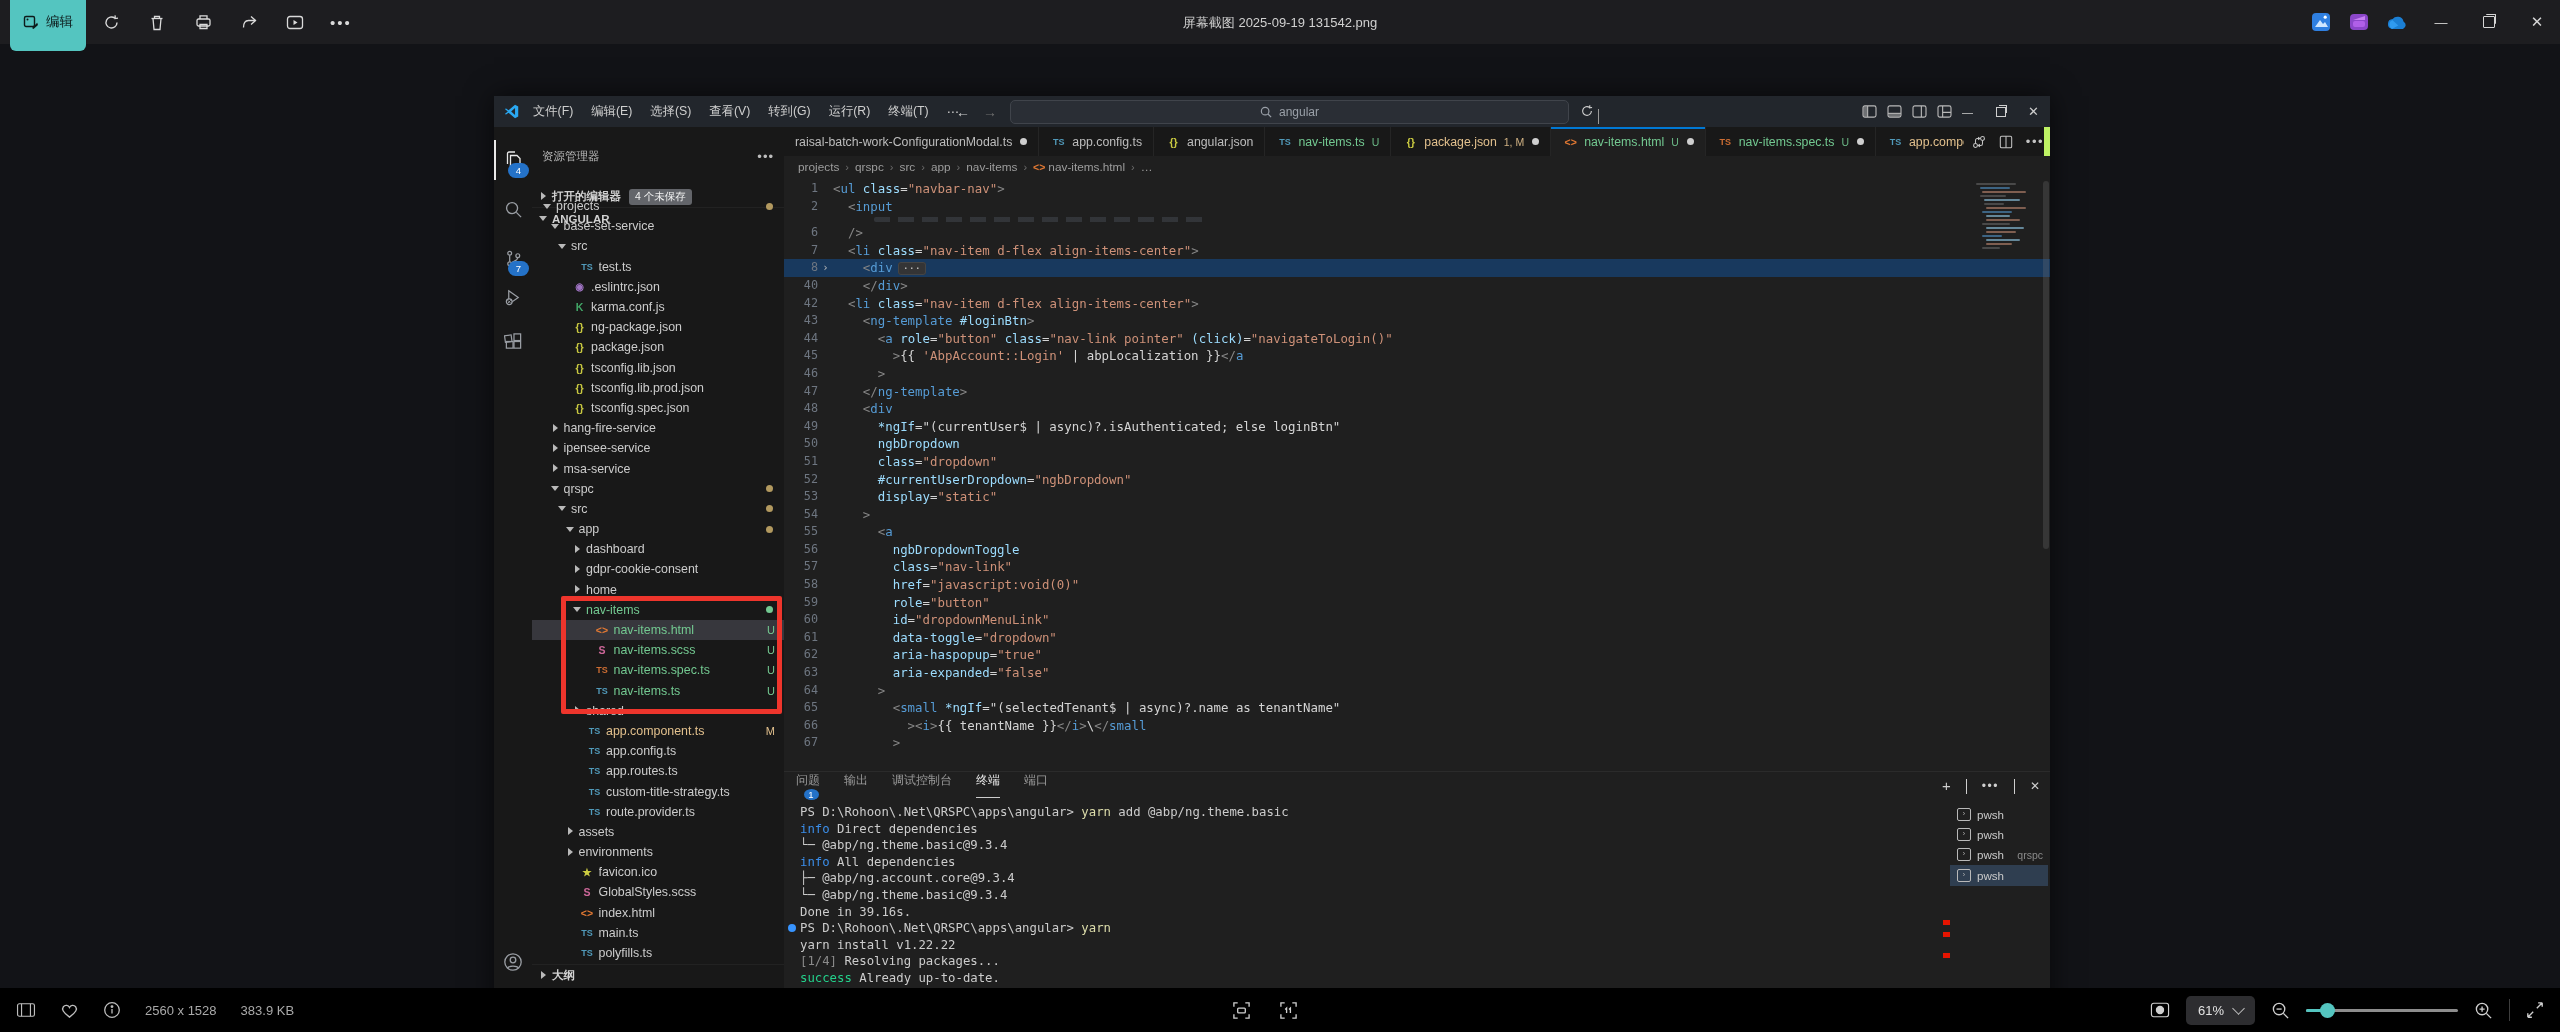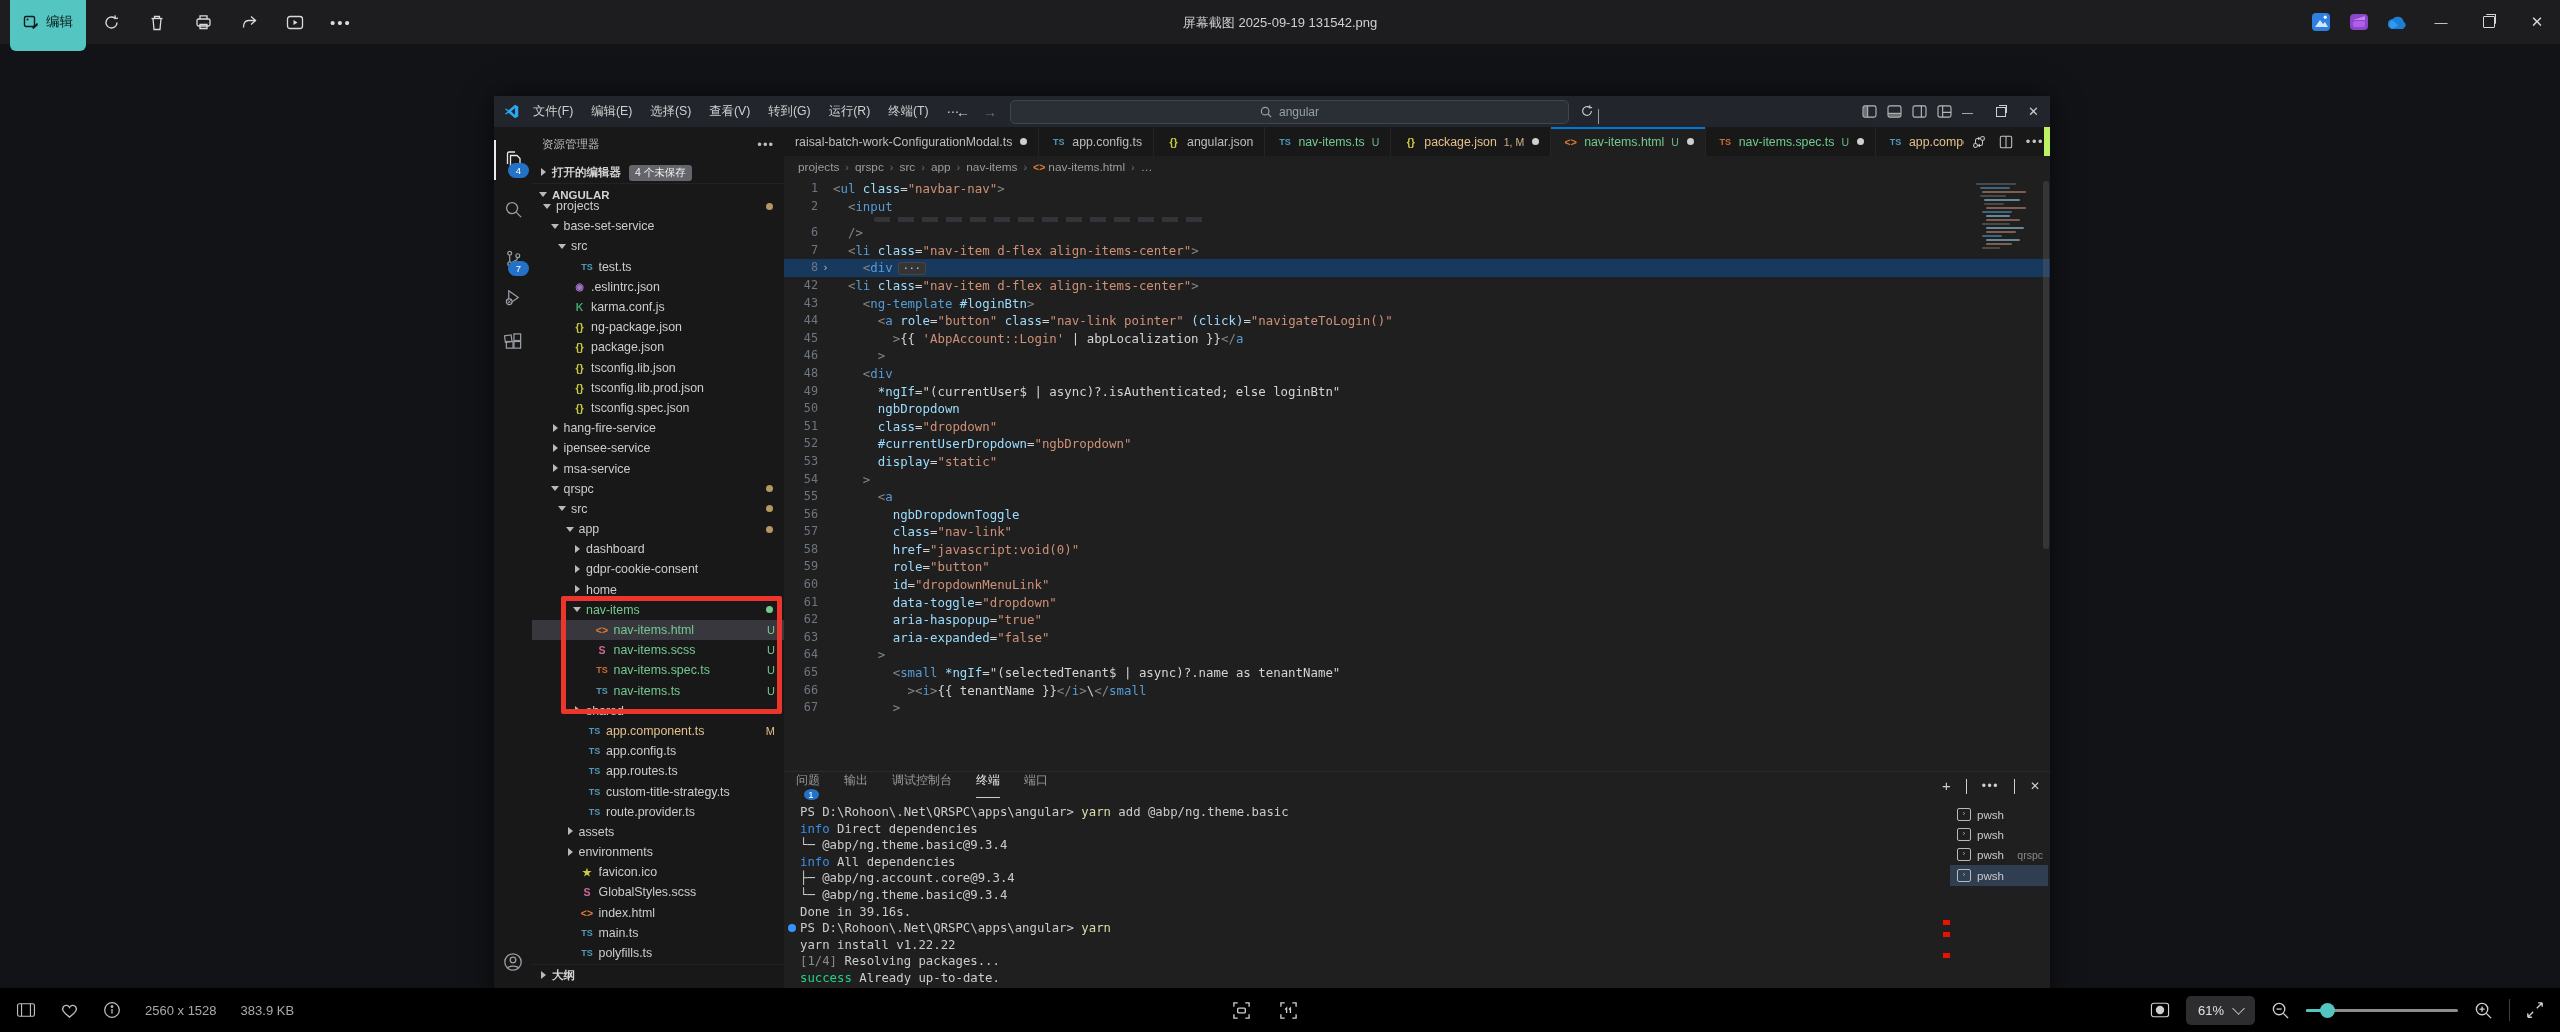--- a/index.html
+++ b/index.html
@@ -53,21 +53,21 @@
 
   
   .actbar{position:absolute;left:0;top:31px;width:38px;height:880px;background:#181818;border-right:1px solid #2a2a2a;}
   .aicon{position:absolute;left:0;width:38px;height:40px;display:flex;align-items:center;justify-content:center;color:#9a9ea4;}
   .aicon.active{color:#e9e9e9;box-shadow:inset 2px 0 0 #e9e9e9;}
   .abadge{position:absolute;right:3px;bottom:2px;min-width:15px;height:15px;border-radius:8px;background:#2472c8;color:#fff;
           font-size:9.5px;display:flex;align-items:center;justify-content:center;padding:0 3px;}
 
   
   .sidebar{position:absolute;left:38px;top:31px;width:252px;height:880px;background:#181818;border-right:1px solid #2a2a2a;overflow:hidden;}
-  .sb-head{height:27px;display:flex;align-items:center;padding:4px 10px;color:#b9b9b9;font-size:11.5px;justify-content:center;}
+  .sb-head{height:27px;display:flex;align-items:center;padding:16px 10px;color:#b9b9b9;font-size:11.5px;justify-content:center;}
   .sb-kebab{margin-left:auto;color:#bdbdbd;font-size:13px;letter-spacing:1px;}
   .sb-sec{height:21px;display:flex;align-items:center;padding:0 6px;font-weight:bold;font-size:11.5px;color:#d2d2d2;border-top:1px solid #222;}
   .oebadge{background:#63656a;color:#f2f2f2;font-size:10.5px;font-weight:normal;padding:1px 6px;border-radius:3px;margin-left:8px;}
   .tree{position:absolute;left:0;top:69px;width:252px;}
   .trow2{display:flex;align-items:center;font-size:12.4px;color:#cccccc;position:relative;}
   .trow2.sel{background:#37373d;}
   .trow2 .lbl{white-space:nowrap;overflow:hidden;}
   .trow2.g .lbl{color:#73c991;} .trow2.y .lbl{color:#e2c08d;}
   .gitb{position:absolute;right:9px;font-size:11px;}
   .trow2.g .gitb{color:#73c991;} .trow2.y .gitb{color:#e2c08d;}
@@ -642,25 +642,27 @@
         </div>
 
       <div class="editor">
         <div class="codewrap">
             <div class="cl"><span class="ln">1</span><span class="foldc"></span><span><span class="tok-p">&lt;</span><span class="tok-t">ul</span><span class="tok-w"> </span><span class="tok-a">class</span><span class="tok-o">=</span><span class="tok-s">"navbar-nav"</span><span class="tok-p">&gt;</span></span></div>
             <div class="cl"><span class="ln">2</span><span class="foldc"></span><span><span class="tok-w">  </span><span class="tok-p">&lt;</span><span class="tok-t">input</span></span></div>
             <div class="clipline"></div>
             <div class="cl"><span class="ln">6</span><span class="foldc"></span><span><span class="tok-w">  </span><span class="tok-p">/&gt;</span></span></div>
             <div class="cl"><span class="ln">7</span><span class="foldc"></span><span><span class="tok-w">  </span><span class="tok-p">&lt;</span><span class="tok-t">li</span><span class="tok-w"> </span><span class="tok-a">class</span><span class="tok-o">=</span><span class="tok-s">"nav-item d-flex align-items-center"</span><span class="tok-p">&gt;</span></span></div>
             <div class="cl hl"><span class="ln">8</span><span class="foldc">›</span><span><span class="tok-w">    </span><span class="tok-p">&lt;</span><span class="tok-t">div</span><span class="foldbadge">···</span></span></div>
+            <div class="cl"><span class="ln">40</span><span class="foldc"></span><span><span class="tok-w">    </span><span class="tok-p">&lt;/</span><span class="tok-t">div</span><span class="tok-p">&gt;</span></span></div>
             <div class="cl"><span class="ln">42</span><span class="foldc"></span><span><span class="tok-w">  </span><span class="tok-p">&lt;</span><span class="tok-t">li</span><span class="tok-w"> </span><span class="tok-a">class</span><span class="tok-o">=</span><span class="tok-s">"nav-item d-flex align-items-center"</span><span class="tok-p">&gt;</span></span></div>
             <div class="cl"><span class="ln">43</span><span class="foldc"></span><span><span class="tok-w">    </span><span class="tok-p">&lt;</span><span class="tok-t">ng-template</span><span class="tok-w"> </span><span class="tok-a">#loginBtn</span><span class="tok-p">&gt;</span></span></div>
             <div class="cl"><span class="ln">44</span><span class="foldc"></span><span><span class="tok-w">      </span><span class="tok-p">&lt;</span><span class="tok-t">a</span><span class="tok-w"> </span><span class="tok-a">role</span><span class="tok-o">=</span><span class="tok-s">"button"</span><span class="tok-w"> </span><span class="tok-a">class</span><span class="tok-o">=</span><span class="tok-s">"nav-link pointer"</span><span class="tok-w"> </span><span class="tok-a">(click)</span><span class="tok-o">=</span><span class="tok-s">"navigateToLogin()"</span></span></div>
             <div class="cl"><span class="ln">45</span><span class="foldc"></span><span><span class="tok-w">        </span><span class="tok-p">&gt;</span><span class="tok-w">{{ </span><span class="tok-s">'AbpAccount::Login'</span><span class="tok-w"> | abpLocalization }}</span><span class="tok-p">&lt;/</span><span class="tok-t">a</span></span></div>
             <div class="cl"><span class="ln">46</span><span class="foldc"></span><span><span class="tok-w">      </span><span class="tok-p">&gt;</span></span></div>
+            <div class="cl"><span class="ln">47</span><span class="foldc"></span><span><span class="tok-w">    </span><span class="tok-p">&lt;/</span><span class="tok-t">ng-template</span><span class="tok-p">&gt;</span></span></div>
             <div class="cl"><span class="ln">48</span><span class="foldc"></span><span><span class="tok-w">    </span><span class="tok-p">&lt;</span><span class="tok-t">div</span></span></div>
             <div class="cl"><span class="ln">49</span><span class="foldc"></span><span><span class="tok-w">      </span><span class="tok-a">*ngIf</span><span class="tok-o">=</span><span class="tok-w">"(currentUser$ | async)?.isAuthenticated; else loginBtn"</span></span></div>
             <div class="cl"><span class="ln">50</span><span class="foldc"></span><span><span class="tok-w">      </span><span class="tok-a">ngbDropdown</span></span></div>
             <div class="cl"><span class="ln">51</span><span class="foldc"></span><span><span class="tok-w">      </span><span class="tok-a">class</span><span class="tok-o">=</span><span class="tok-s">"dropdown"</span></span></div>
             <div class="cl"><span class="ln">52</span><span class="foldc"></span><span><span class="tok-w">      </span><span class="tok-a">#currentUserDropdown</span><span class="tok-o">=</span><span class="tok-s">"ngbDropdown"</span></span></div>
             <div class="cl"><span class="ln">53</span><span class="foldc"></span><span><span class="tok-w">      </span><span class="tok-a">display</span><span class="tok-o">=</span><span class="tok-s">"static"</span></span></div>
             <div class="cl"><span class="ln">54</span><span class="foldc"></span><span><span class="tok-w">    </span><span class="tok-p">&gt;</span></span></div>
             <div class="cl"><span class="ln">55</span><span class="foldc"></span><span><span class="tok-w">      </span><span class="tok-p">&lt;</span><span class="tok-t">a</span></span></div>
             <div class="cl"><span class="ln">56</span><span class="foldc"></span><span><span class="tok-w">        </span><span class="tok-a">ngbDropdownToggle</span></span></div>
             <div class="cl"><span class="ln">57</span><span class="foldc"></span><span><span class="tok-w">        </span><span class="tok-a">class</span><span class="tok-o">=</span><span class="tok-s">"nav-link"</span></span></div>

